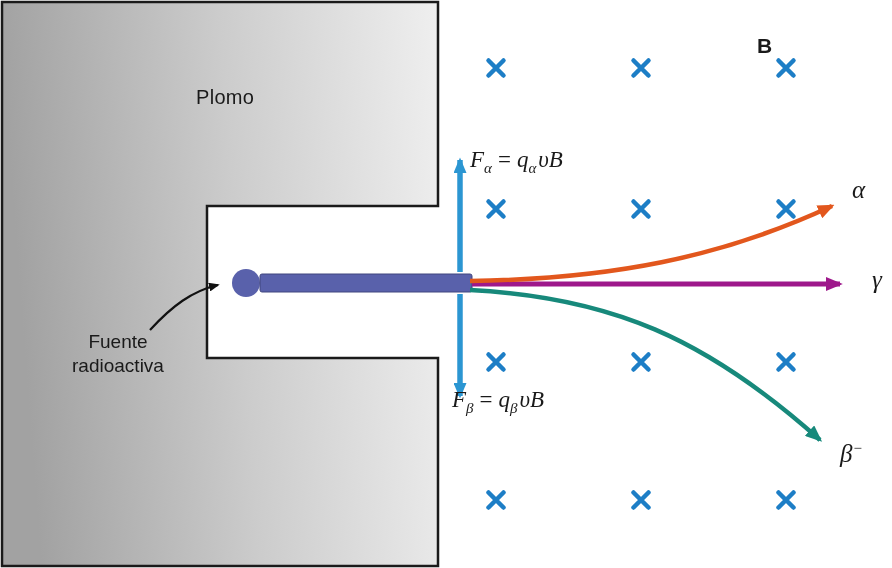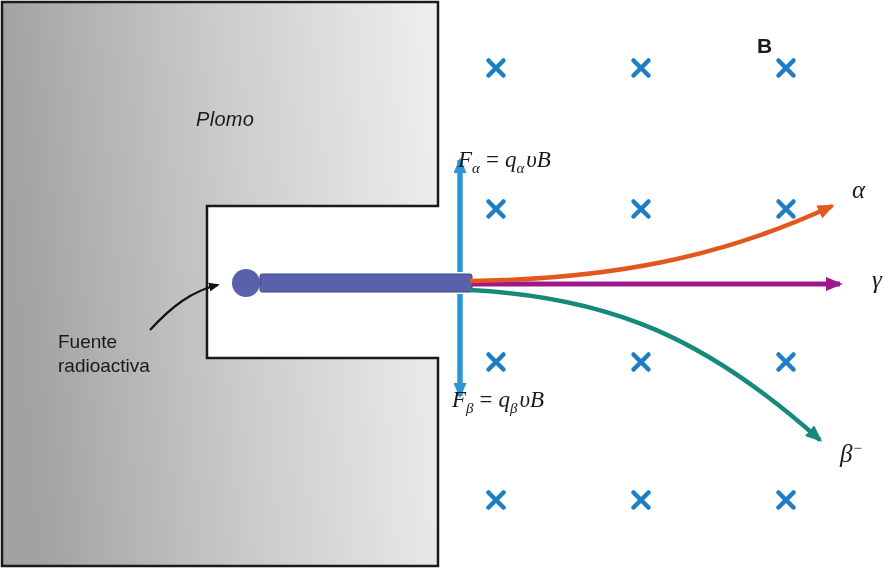--- a/index.html
+++ b/index.html
@@ -11,20 +11,21 @@
     font-family: "Liberation Sans", sans-serif;
     color: #1a1a1a;
     overflow: hidden;
   }
   .stage svg { position: absolute; left: 0; top: 0; }
   .label { position: absolute; white-space: nowrap; }
   .lead-label { font-size: 20px; letter-spacing: 0.3px; }
   .source-label {
     font-size: 19px;
     line-height: 24px;
+    text-align: center;
     width: 120px;
     white-space: normal;
   }
   .field-label { font-size: 21px; font-weight: bold; }
   .math {
     font-family: "Liberation Serif", serif;
     font-size: 23px;
     line-height: 28px;
   }
   .math .mi { font-style: italic; }
@@ -92,30 +93,30 @@
 
     <path d="M472 284 L840 284" fill="none" stroke-width="5" marker-end="url(#ahGamma)" stroke="#9e188b"></path>
 
     <path d="M470 281 C610 279 720 258 832 206" fill="none" stroke-width="4.5" marker-end="url(#ahAlpha)" stroke="#e2571d"></path>
 
     <path d="M470 290 C610 297 706 338 820 440" fill="none" stroke-width="4.5" marker-end="url(#ahBeta)" stroke="#17897b"></path>
 
     <path d="M150 330 C172 306 192 291 218 285" fill="none" stroke="#111111" stroke-width="2.2" marker-end="url(#ahPointer)"></path>
   </svg>
 
-  <div class="label lead-label" style="left:196px; top:108px;font-style:italic;">Plomo</div>
+  <div class="label lead-label" style="left:196px; top:86px;">Plomo</div>
 
   <div class="label source-label" style="left:58px; top:330px;">
     <span>Fuente</span><br>
     <span>radioactiva</span>
   </div>
 
   <div class="label field-label" style="left:757px; top:34px;">B</div>
 
-  <div class="label math" style="left:458px; top:146px;font-family:Liberation Serif, serif;">
+  <div class="label math" style="left:470px; top:146px;font-family:Liberation Serif, serif;">
     <span class="mi">F</span><sub>α</sub><span class="eq">=</span><span class="mi">q</span><sub>α</sub><span class="mi vb">υB</span>
   </div>
 
   <div class="label math" style="left:452px; top:386px;">
     <span class="mi">F</span><sub>β</sub><span class="eq">=</span><span class="mi">q</span><sub>β</sub><span class="mi vb">υB</span>
   </div>
 
   <div class="label ray-label" style="left:852px; top:176px;">α</div>
 
   <div class="label ray-label" style="left:872px; top:266px;">γ</div>

